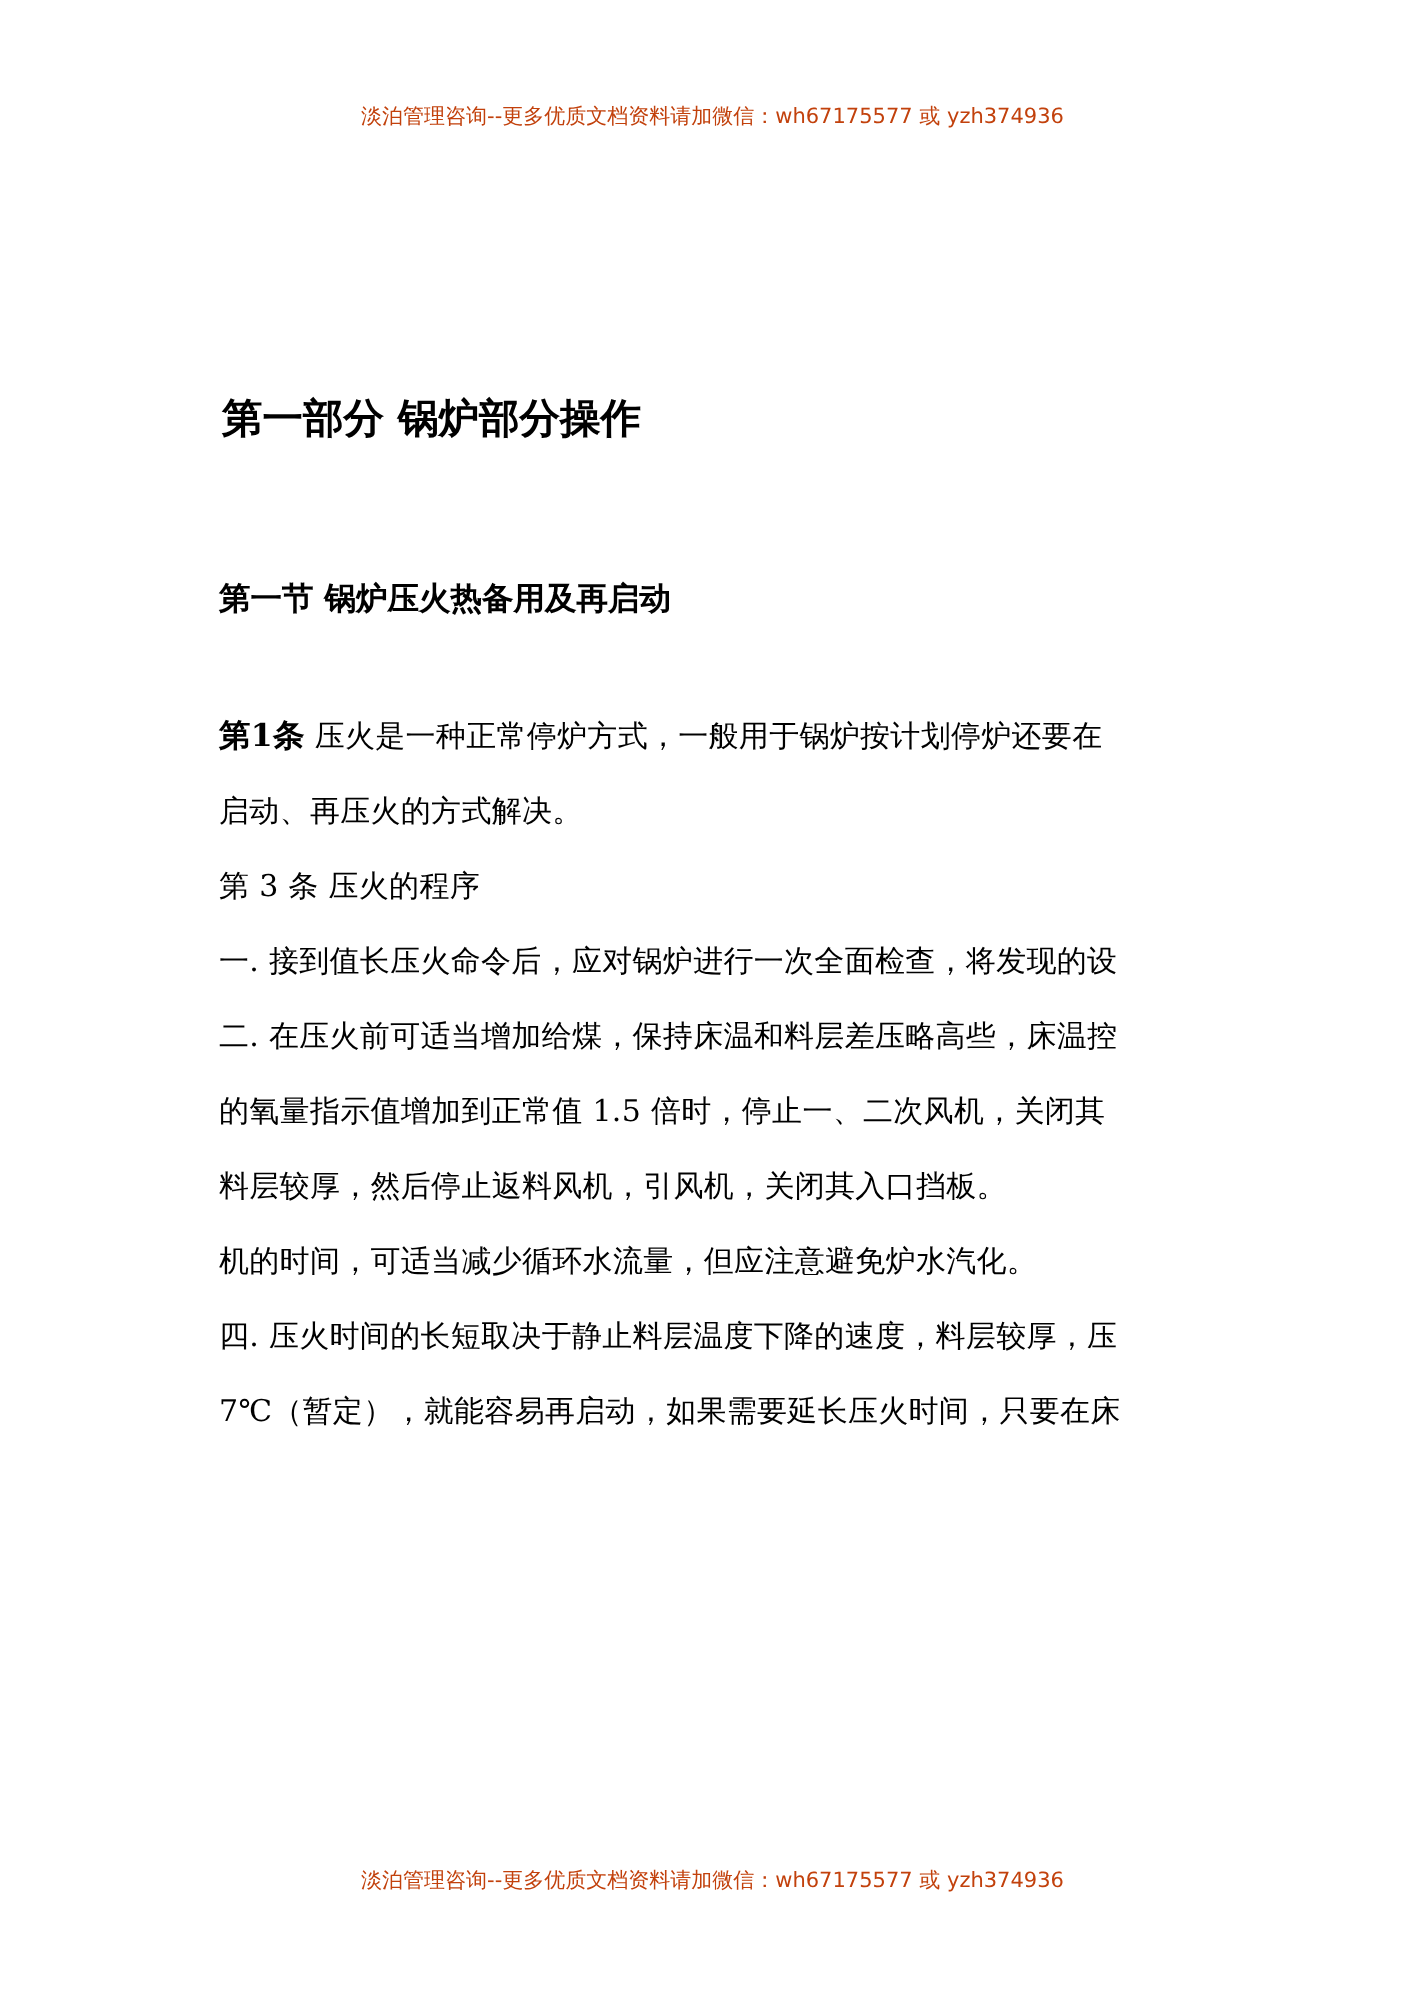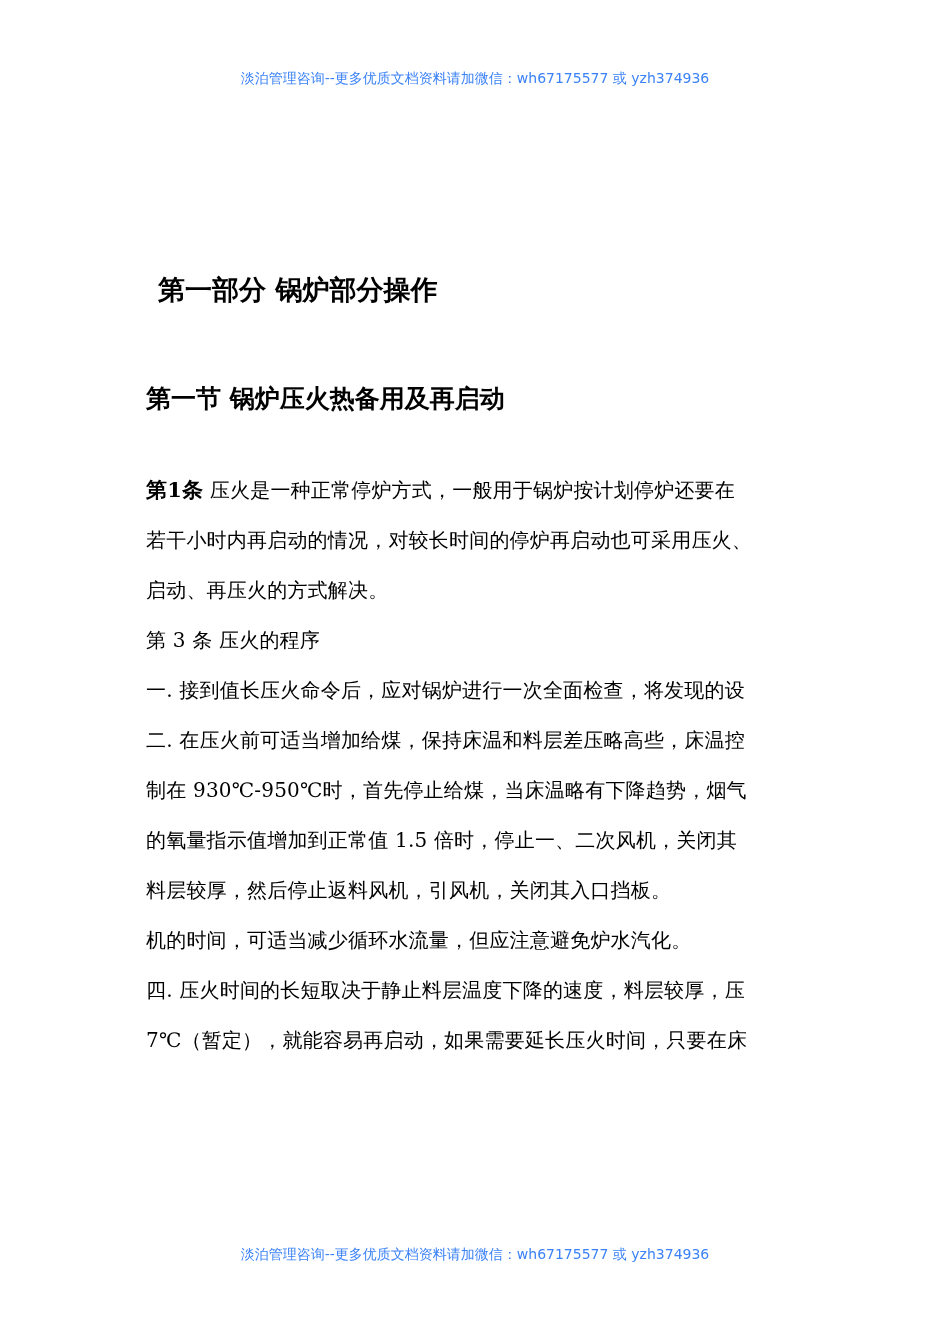--- a/index.html
+++ b/index.html
@@ -16,50 +16,50 @@
       font-family: "DejaVu Serif", "Liberation Serif", serif;
     }
     .page-header, .page-footer {
       position: absolute;
       left: 0;
       width: 950px;
       text-align: center;
       font-family: "DejaVu Sans", "Liberation Sans", sans-serif;
       font-size: 14px;
       line-height: 20px;
-      color: #3b82f6;
+      color: #c2410c;
     }
     .page-header { top: 68px; }
     .page-footer { top: 1244px; }
 
     .content {
       position: absolute;
       left: 146px;
       top: 0;
       width: 670px;
     }
     .part-title {
       position: absolute;
       top: 260px;
       left: 0;
-      margin: 12px;
+      margin: 2px;
       font-family: "DejaVu Sans", "Liberation Sans", sans-serif;
       font-weight: bold;
       font-size: 27px;
       line-height: 36px;
       white-space: nowrap;
     }
     .section-title {
       position: absolute;
       top: 384px;
       left: 0;
       margin: 0;
       font-family: "DejaVu Sans", "Liberation Sans", sans-serif;
       font-weight: bold;
-      font-size: 25px;
+      font-size: 21px;
       line-height: 30px;
       white-space: nowrap;
     }
     .body-text {
       position: absolute;
       top: 474px;
       left: 0;
       width: 670px;
     }
     .line {
@@ -78,27 +78,25 @@
 <body>
 
 <div class="page-header">淡泊管理咨询--更多优质文档资料请加微信：wh67175577 或 yzh374936</div>
 
 <div class="content">
   <h1 class="part-title">第一部分  锅炉部分操作</h1>
   <h2 class="section-title">第一节  锅炉压火热备用及再启动</h2>
 
   <div class="body-text">
     <div class="line"><span class="article-label-bold">第1条</span><span> 压火是一种正常停炉方式，一般用于锅炉按计划停炉还要在</span></div>
-    <div class="line">若干小时内再启动的情况，对较长时间的停炉再启动也可采用压火、</div>
     <div class="line">启动、再压火的方式解决。</div>
 
     <div class="line">第 3 条  压火的程序</div>
     <div class="line">一. 接到值长压火命令后，应对锅炉进行一次全面检查，将发现的设</div>
     <div class="line">二. 在压火前可适当增加给煤，保持床温和料层差压略高些，床温控</div>
-    <div class="line">制在 930℃-950℃时，首先停止给煤，当床温略有下降趋势，烟气</div>
     <div class="line">的氧量指示值增加到正常值 1.5 倍时，停止一、二次风机，关闭其</div>
     <div class="line">料层较厚，然后停止返料风机，引风机，关闭其入口挡板。</div>
     <div class="line">机的时间，可适当减少循环水流量，但应注意避免炉水汽化。</div>
     <div class="line">四. 压火时间的长短取决于静止料层温度下降的速度，料层较厚，压</div>
     <div class="line">7℃（暂定），就能容易再启动，如果需要延长压火时间，只要在床</div>
   </div>
 </div>
 
 <div class="page-footer">淡泊管理咨询--更多优质文档资料请加微信：wh67175577 或 yzh374936</div>
 

